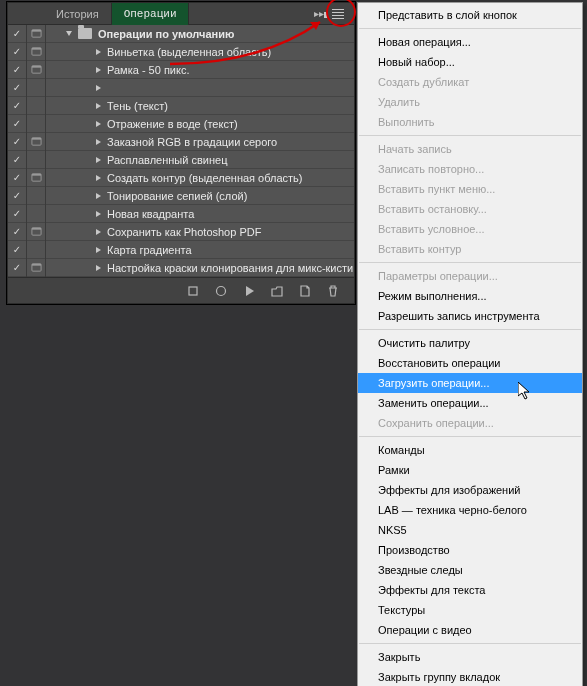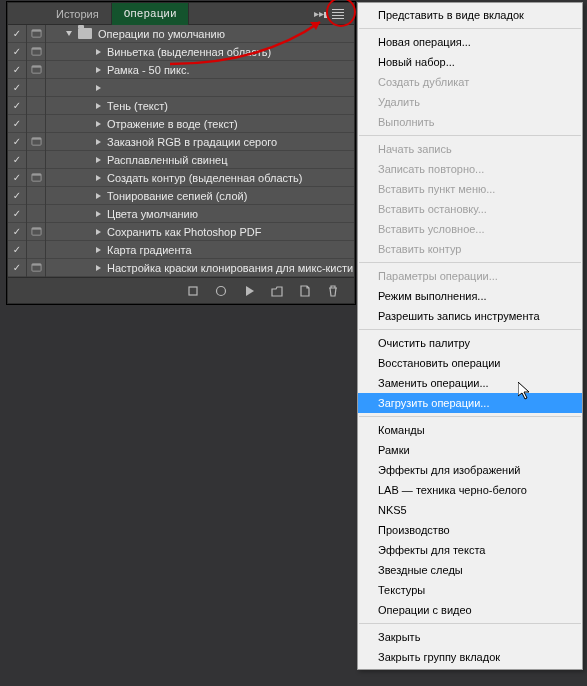--- a/index.html
+++ b/index.html
@@ -139,21 +139,21 @@
   .cell-body {
     flex: 1;
     display: flex;
     align-items: center;
     height: 100%;
     padding-left: 4px;
     gap: 6px;
     overflow: hidden;
     white-space: nowrap;
   }
-  .indent-1 { padding-left: 20px; }
+  .indent-1 { padding-left: 20px; font-weight: bold; }
   .indent-2 { padding-left: 50px; }
 
   .expand-tri {
     width: 0; height: 0;
     border-top: 3px solid transparent;
     border-bottom: 3px solid transparent;
     border-left: 5px solid #c8c8c8;
     flex-shrink: 0;
   }
   .expand-tri.open {
@@ -358,21 +358,21 @@
         <div class="cell-body indent-2">
           <span class="expand-tri"></span>
           <span class="row-label">Тонирование сепией (слой)</span>
         </div>
       </div>
       <div class="row">
         <div class="cell-check">✓</div>
         <div class="cell-toggle empty"></div>
         <div class="cell-body indent-2">
           <span class="expand-tri"></span>
-          <span class="row-label">Цвета умолчанию</span>
+          <span class="row-label">Новая квадранта</span>
         </div>
       </div>
       <div class="row">
         <div class="cell-check">✓</div>
         <div class="cell-toggle ">
           <svg viewBox="0 0 12 12">
             <rect x="1" y="2" width="10" height="8" rx="1" fill="none" stroke="#999" stroke-width="1"></rect>
             <rect x="1" y="2" width="10" height="2" fill="#999"></rect>
           </svg>
         </div>
@@ -439,52 +439,53 @@
   </div>
 </div>
 
 <div class="red-circle"></div>
 <svg class="red-arrow" viewBox="0 0 180 60">
   <path d="M10 50 Q 100 50 160 8" stroke="#d40000" stroke-width="2.5" fill="none"></path>
   <polygon points="160,8 150,8 156,16" fill="#d40000"></polygon>
 </svg>
 
 <div class="menu" id="context-menu">
-    <div class="menu-item">Представить в виде вкладок</div>
+    <div class="menu-item">Представить в слой кнопок</div>
     <div class="menu-sep"></div>
     <div class="menu-item">Новая операция...</div>
     <div class="menu-item">Новый набор...</div>
     <div class="menu-item disabled">Создать дубликат</div>
     <div class="menu-item disabled">Удалить</div>
     <div class="menu-item disabled">Выполнить</div>
     <div class="menu-sep"></div>
     <div class="menu-item disabled">Начать запись</div>
     <div class="menu-item disabled">Записать повторно...</div>
     <div class="menu-item disabled">Вставить пункт меню...</div>
     <div class="menu-item disabled">Вставить остановку...</div>
     <div class="menu-item disabled">Вставить условное...</div>
     <div class="menu-item disabled">Вставить контур</div>
     <div class="menu-sep"></div>
     <div class="menu-item disabled">Параметры операции...</div>
     <div class="menu-item">Режим выполнения...</div>
     <div class="menu-item">Разрешить запись инструмента</div>
     <div class="menu-sep"></div>
     <div class="menu-item">Очистить палитру</div>
     <div class="menu-item">Восстановить операции</div>
+    <div class="menu-item hover">Загрузить операции...</div>
     <div class="menu-item">Заменить операции...</div>
-    <div class="menu-item hover">Загрузить операции...</div>
+    <div class="menu-item disabled">Сохранить операции...</div>
     <div class="menu-sep"></div>
     <div class="menu-item">Команды</div>
     <div class="menu-item">Рамки</div>
     <div class="menu-item">Эффекты для изображений</div>
     <div class="menu-item">LAB — техника черно-белого</div>
     <div class="menu-item">NKS5</div>
     <div class="menu-item">Производство</div>
+    <div class="menu-item">Звездные следы</div>
     <div class="menu-item">Эффекты для текста</div>
-    <div class="menu-item">Звездные следы</div>
     <div class="menu-item">Текстуры</div>
     <div class="menu-item">Операции с видео</div>
     <div class="menu-sep"></div>
     <div class="menu-item">Закрыть</div>
     <div class="menu-item">Закрыть группу вкладок</div>
   </div>
 
 <svg class="cursor" width="16" height="20">
   <polygon points="0,0 0,14 4,11 7,17 9,16 6,10 11,10" fill="#fff" stroke="#000" stroke-width="1"></polygon>
 </svg>

